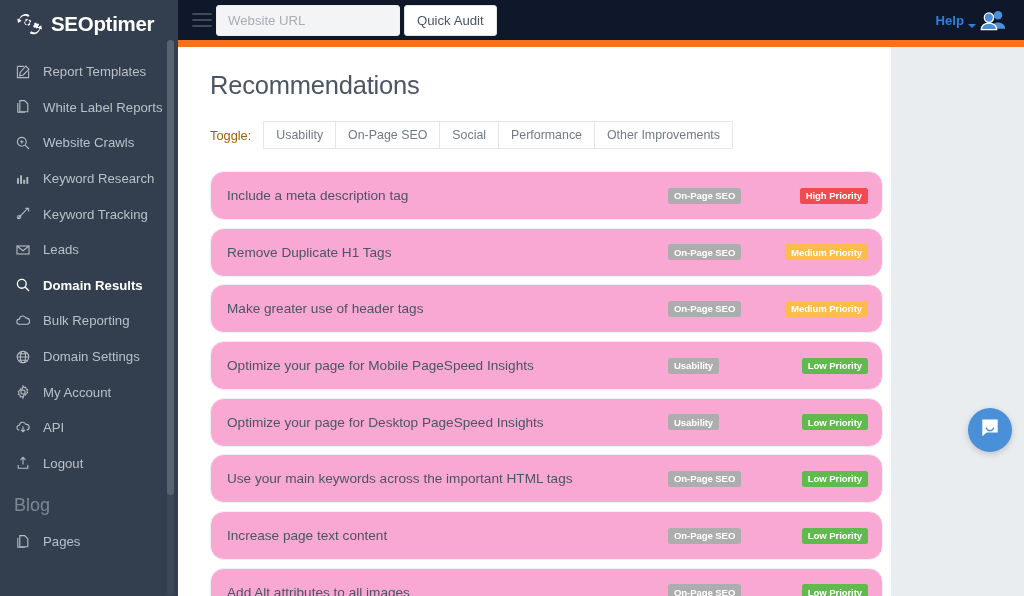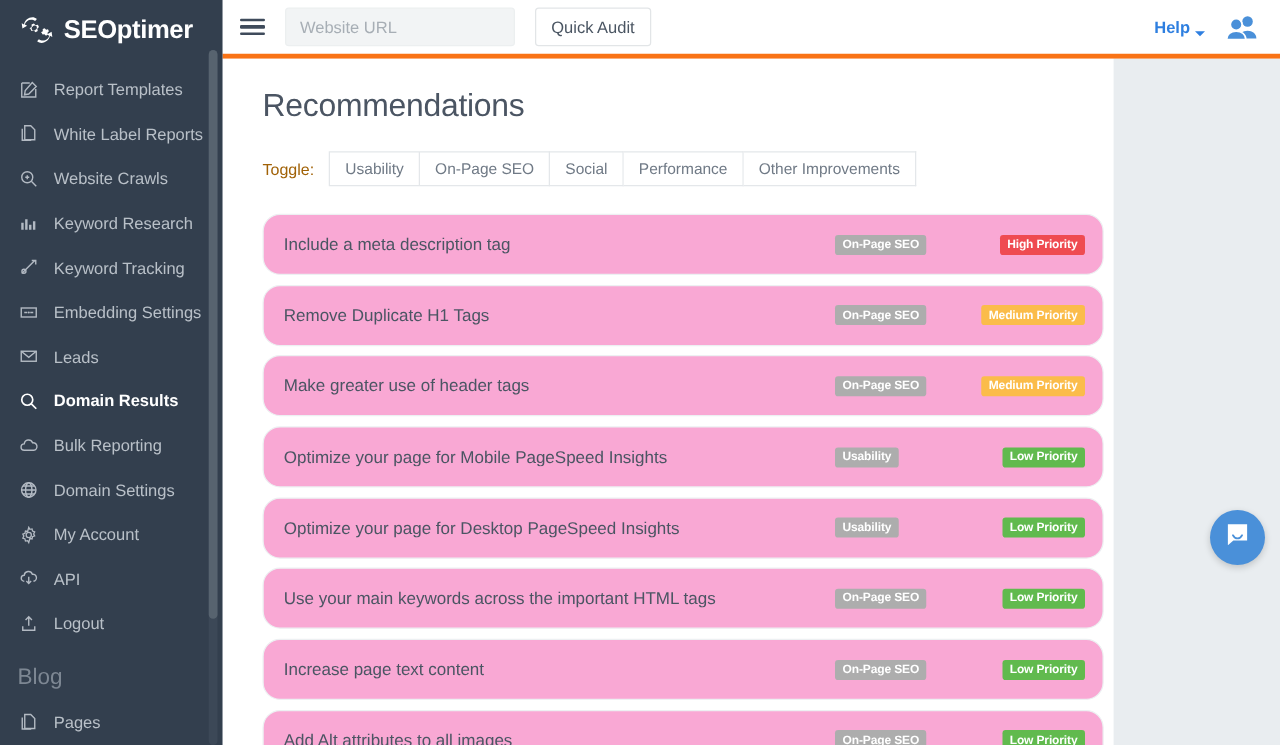--- a/index.html
+++ b/index.html
@@ -69,25 +69,25 @@
   .sb-thumb {
     position: absolute; top: 0; left: 0;
     width: 7px; height: 455px;
     background: #57636f; border-radius: 4px;
   }
 
   
   .right { flex: 1 1 auto; display: flex; flex-direction: column; height: 596px; background: #e9edf0; min-width: 0; }
 
   .topbar {
-    height: 47px; background: #ffffff;
-    border-bottom: 4px solid #f97316;
+    height: 47px; background: #0f172a;
+    border-bottom: 7px solid #f97316;
     display: flex; align-items: center;
     padding: 0 18px 0 14px;
-    gap: 16px;
+    gap: 4px;
     flex: 0 0 47px;
   }
   .hamburger {
     width: 20px; height: 20px;
     display: flex; flex-direction: column; justify-content: center; gap: 3.4px;
     cursor: pointer;
   }
   .hamburger span { display: block; height: 2.4px; background: #3f4b5b; border-radius: 1px; }
   .url-input {
     width: 184px; height: 31px;
@@ -282,30 +282,20 @@
         <span class="nav-ico">
           <svg width="16" height="16" viewBox="0 0 20 20" fill="none" stroke="currentColor" stroke-width="1.4">
             <path d="M3 16L16 3"></path>
               <circle cx="5.2" cy="13.8" r="2"></circle>
               <path d="M13 3h4v4"></path>
           </svg>
         </span>
         <span class="nav-label">Keyword Tracking</span>
       </a>
 
-      <a class="nav-item" href="#">
-        <span class="nav-ico">
-          <svg width="16" height="16" viewBox="0 0 20 20" fill="none" stroke="currentColor" stroke-width="1.4">
-            <rect x="2.5" y="5.5" width="15" height="9"></rect>
-              <path d="M5.5 10h3M11.5 10h3"></path>
-              <circle cx="10" cy="10" r="1.1" fill="currentColor" stroke="none"></circle>
-          </svg>
-        </span>
-        <span class="nav-label">Embedding Settings</span>
-      </a>
 
       <a class="nav-item" href="#">
         <span class="nav-ico">
           <svg width="16" height="16" viewBox="0 0 20 20" fill="none" stroke="currentColor" stroke-width="1.4">
             <rect x="2.5" y="5" width="15" height="10"></rect>
               <path d="M2.5 5l7.5 6 7.5-6"></path>
           </svg>
         </span>
         <span class="nav-label">Leads</span>
       </a>

